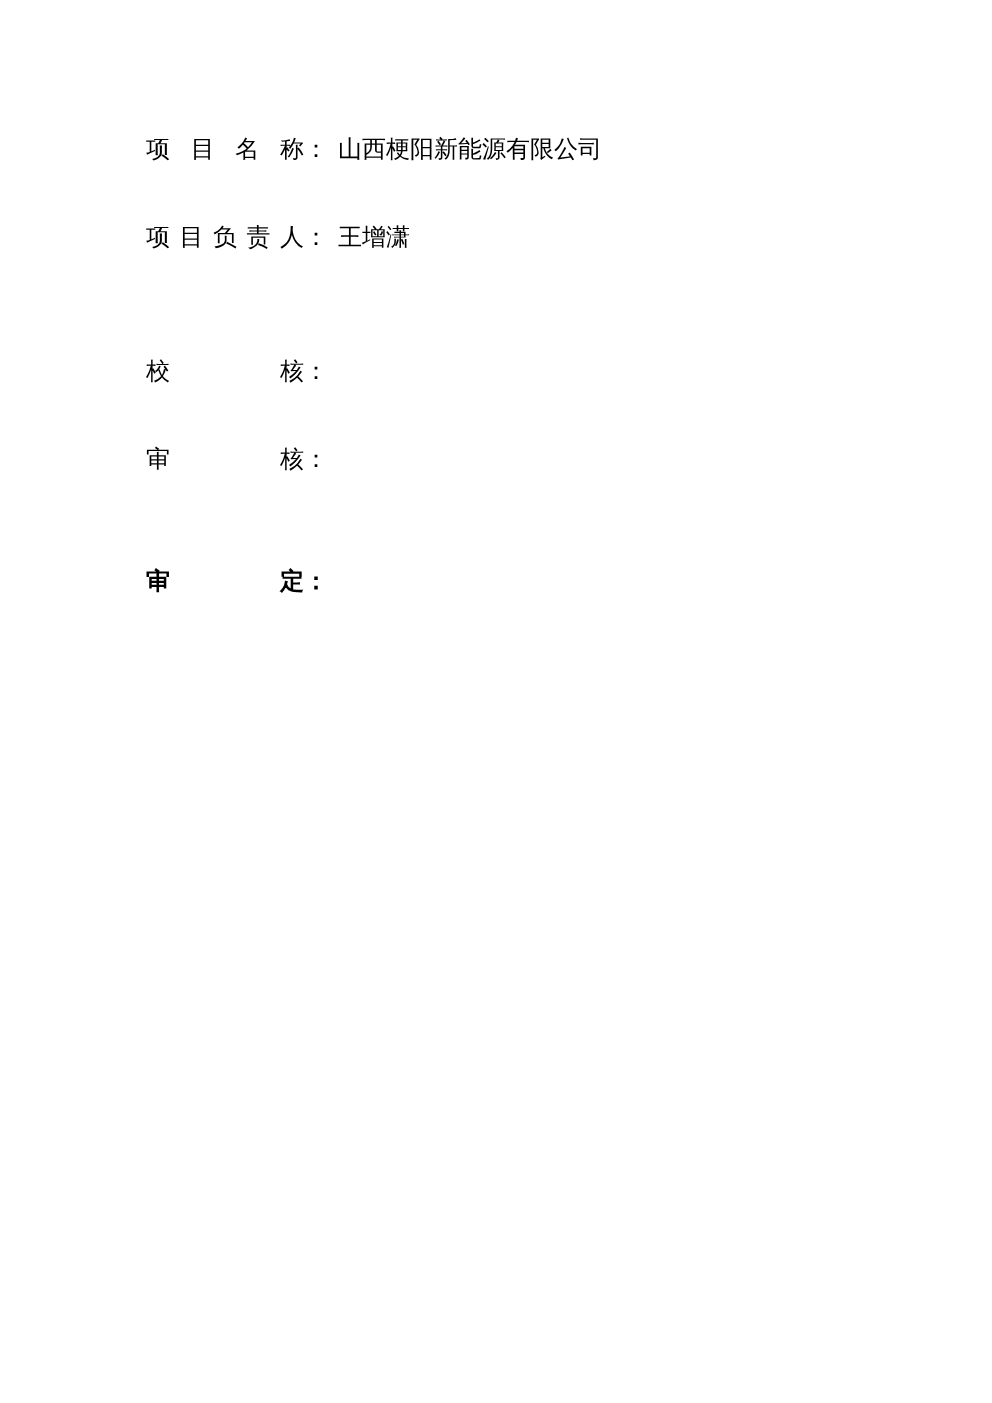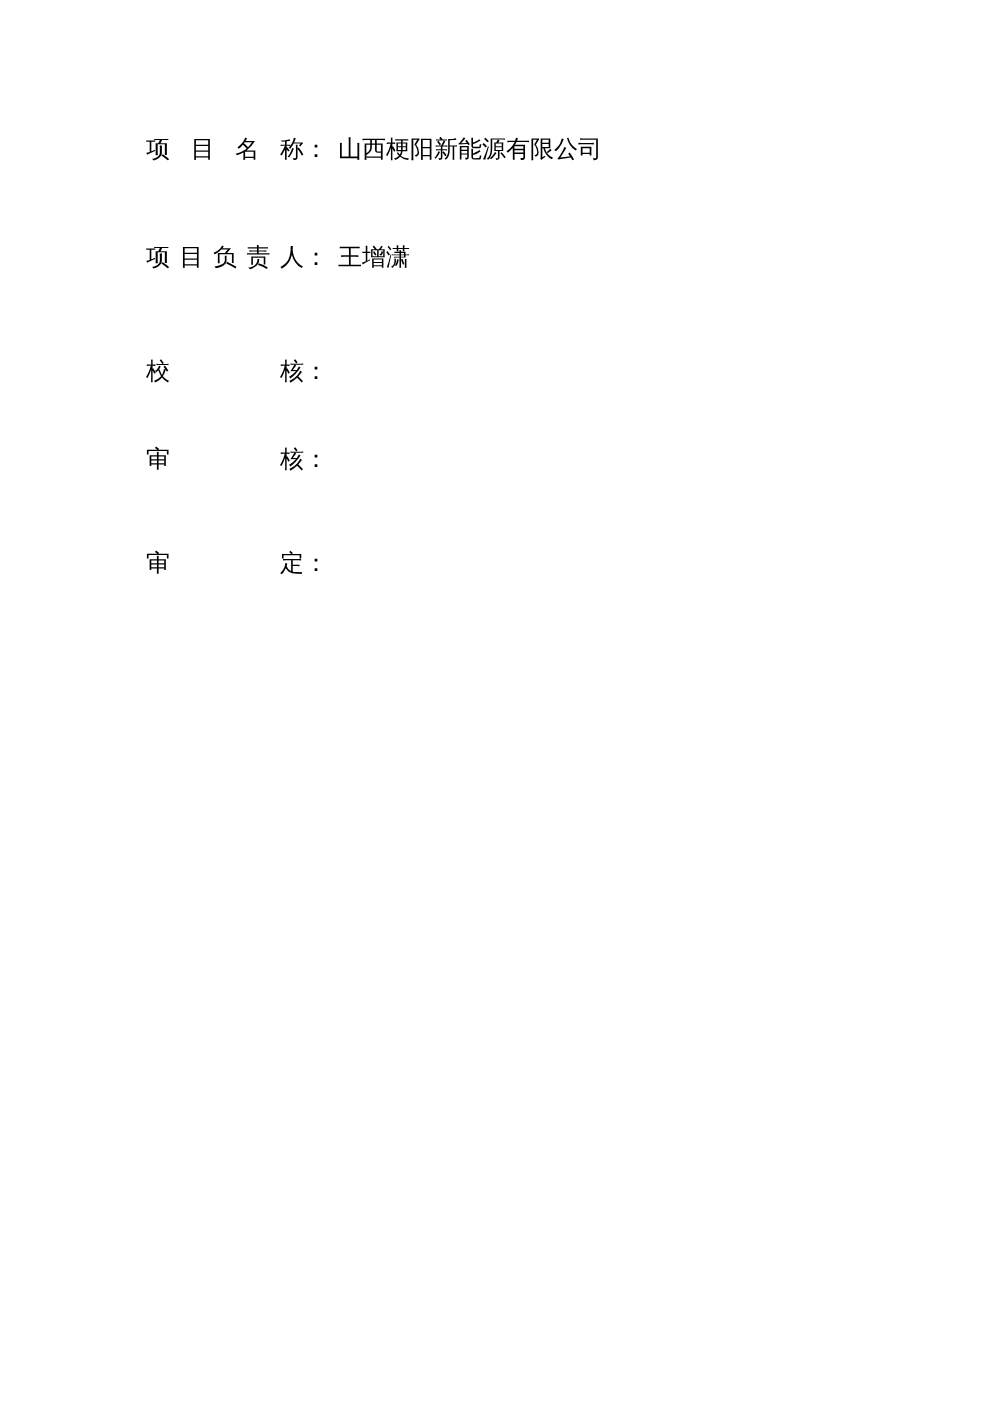--- a/index.html
+++ b/index.html
@@ -27,25 +27,25 @@
     white-space: normal;
     text-align: justify;
     text-align-last: justify;
     vertical-align: bottom;
   }
   .colon { display: inline-block; }
   .value { margin-left: 10px; }
   .bold { font-weight: 700; }
   .r1 { top: 128px; }
   .r2 { top: 181px; left: 314px; }
-  .r3 { top: 236px; }
+  .r3 { top: 216px; }
   .r4 { top: 282px; }
   .r5 { top: 350px; }
   .r6 { top: 438px; }
-  .r7 { top: 542px; }
+  .r7 { top: 560px; font-weight: bold; }
 </style>
 </head>
 <body>
 
 <div class="page">
 
   <div class="row r1">
     <span class="label">项 目 名 称</span><span class="colon">：</span><span class="value">山西梗阳新能源有限公司</span>
   </div>
 

